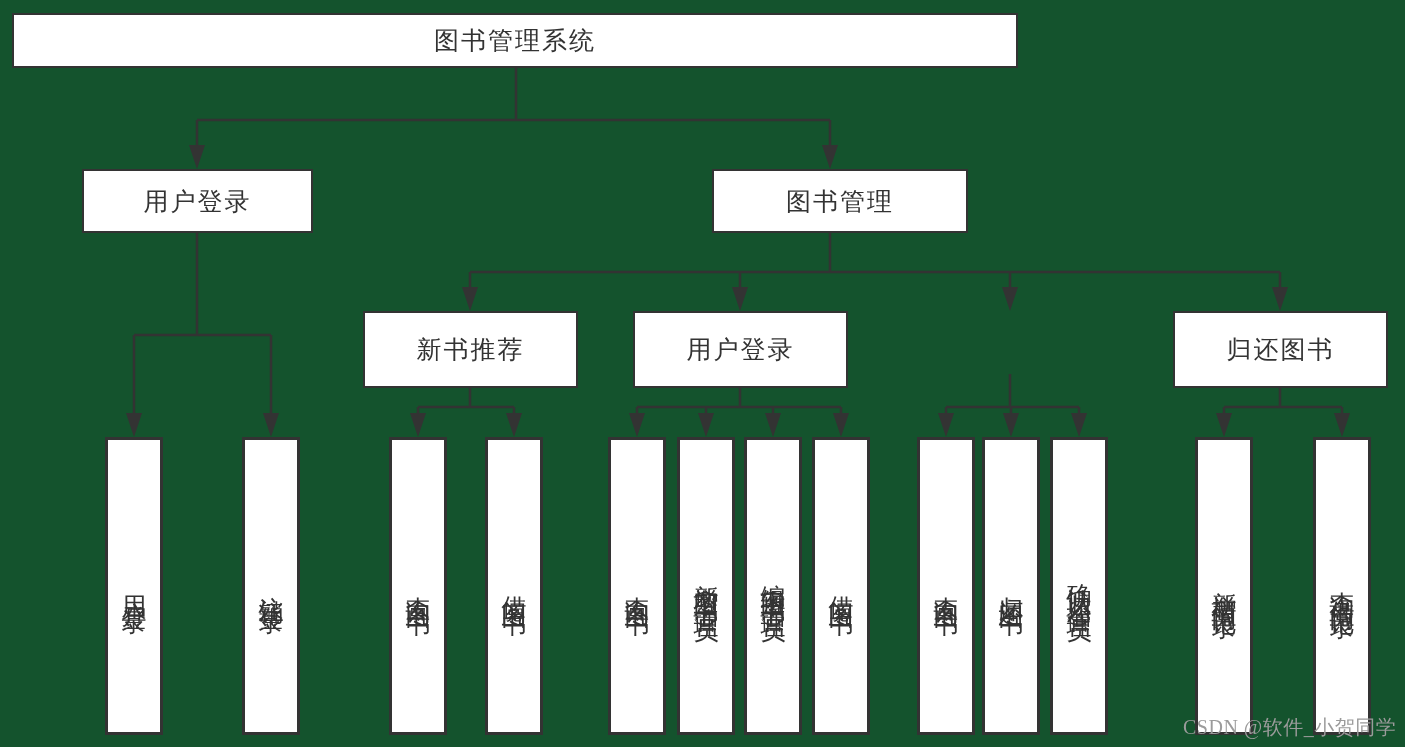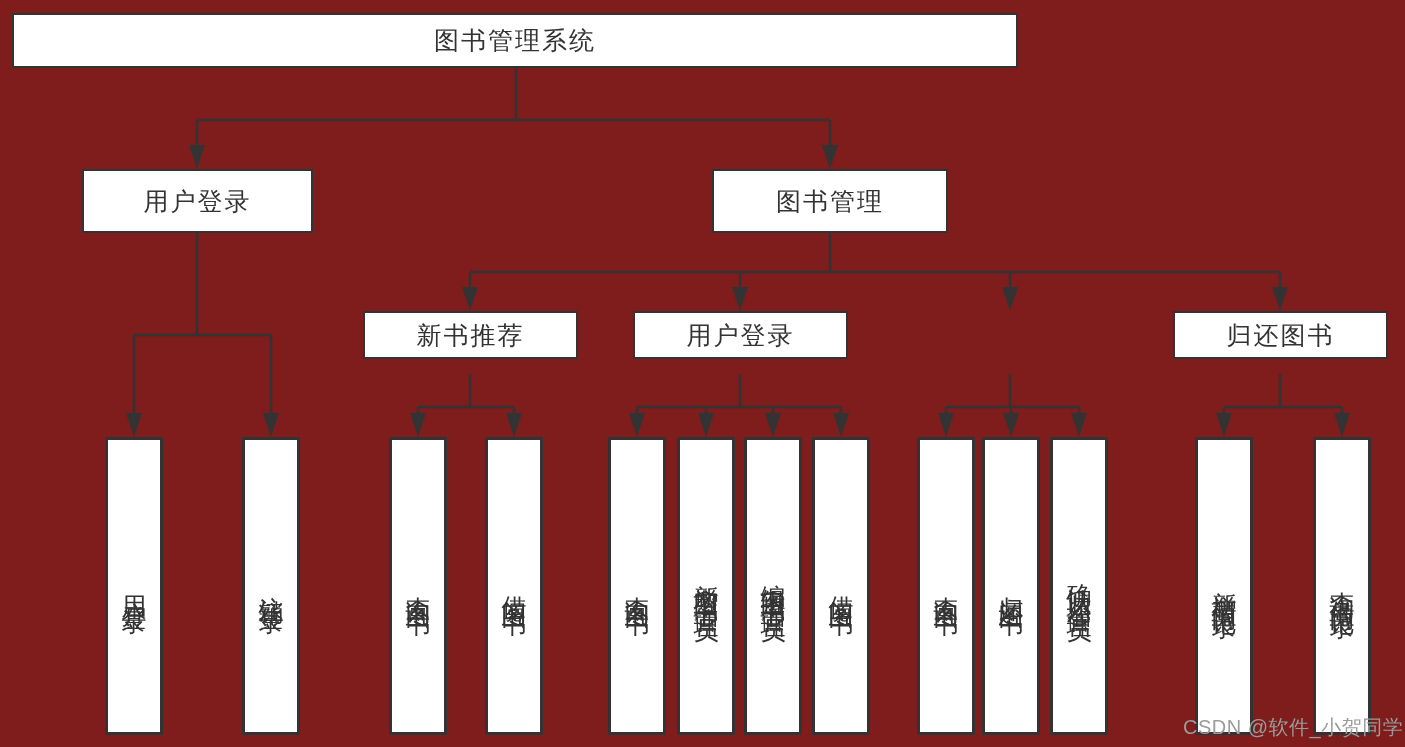--- a/index.html
+++ b/index.html
@@ -1,19 +1,19 @@
 <!DOCTYPE html>
 <html><head>
 <meta charset="utf-8">
 <style>
   html,body{margin:0;padding:0;background:#ffffff;}
   #canvas{
     position:relative;
     width:1405px;height:747px;
-    background:#7f1d1d;
+    background:#14532d;
     font-family:"Liberation Sans","DejaVu Sans",sans-serif;
     overflow:hidden;
   }
   #wires{position:absolute;left:0;top:0;width:1405px;height:747px;}
   .box{
     position:absolute;
     background:#ffffff;
     border:2px solid #333333;
     display:flex;align-items:center;justify-content:center;
     box-sizing:border-box;
@@ -33,38 +33,38 @@
     font-size:25px;
     line-height:1;
     letter-spacing:5px;
     color:#333333;
     white-space:nowrap;
   }
   
   #n-root{left:12px;top:13px;width:1006px;height:55px;}
   
   #n-userlogin{left:82px;top:169px;width:231px;height:64px;}
-  #n-bookmgmt{left:712px;top:169px;width:236px;height:64px;}
+  #n-bookmgmt{left:712px;top:169px;width:256px;height:64px;}
   
-  .l3{top:311px;width:215px;height:48px;}
+  .l3{top:311px;width:215px;height:77px;}
   #n-newbook{left:363px;}
   #n-bookborrow{left:633px;}
   #n-currentborrow{left:903px;}
   #n-records{left:1173px;}
   
   .leaf{top:437px;width:58px;height:298px;}
   #lf-user-0{left:105px;}  #lf-user-1{left:242px;}
   #lf-nb-0{left:389px;}    #lf-nb-1{left:485px;}
   #lf-bb-0{left:608px;}    #lf-bb-1{left:677px;}  #lf-bb-2{left:744px;}  #lf-bb-3{left:812px;}
   #lf-cb-0{left:917px;}    #lf-cb-1{left:982px;}  #lf-cb-2{left:1050px;}
   #lf-rc-0{left:1195px;}   #lf-rc-1{left:1313px;}
   #watermark{
     position:absolute;left:1183px;top:714px;
     font-size:20px;letter-spacing:0.5px;
-    color:#9b9b9b;z-index:5;white-space:nowrap;
+    color:#9b9b9b;z-index:5;white-space:nowrap;font-family:Liberation Serif, serif;
   }
   .wire{stroke:#333333;stroke-width:2.5;fill:none;}
   .ah{fill:#333333;stroke:none;}
 </style>
 </head>
 <body>
 
 <div id="canvas">
 
   <svg id="wires" viewBox="0 0 1405 747" xmlns="http://www.w3.org/2000/svg">

